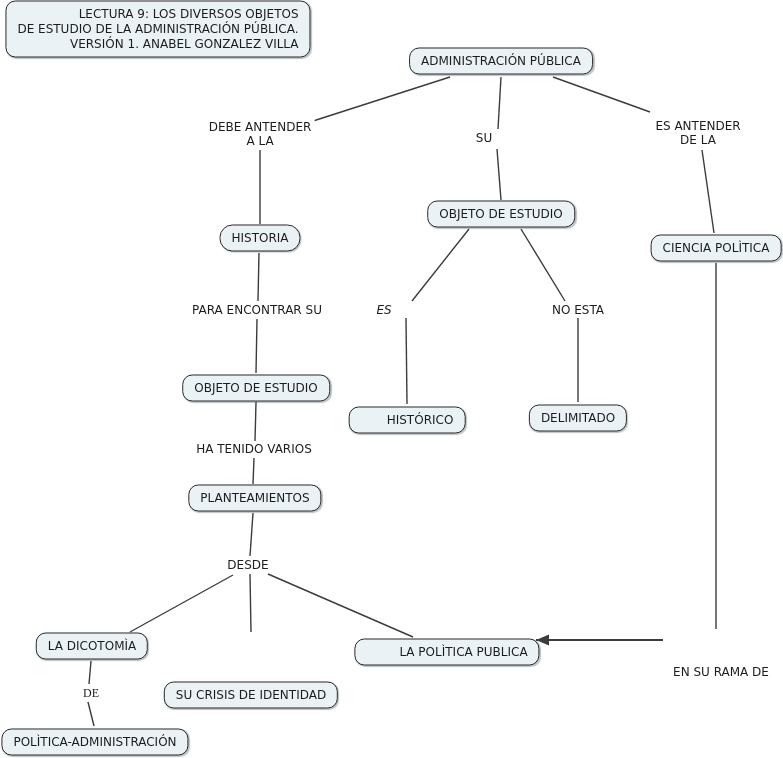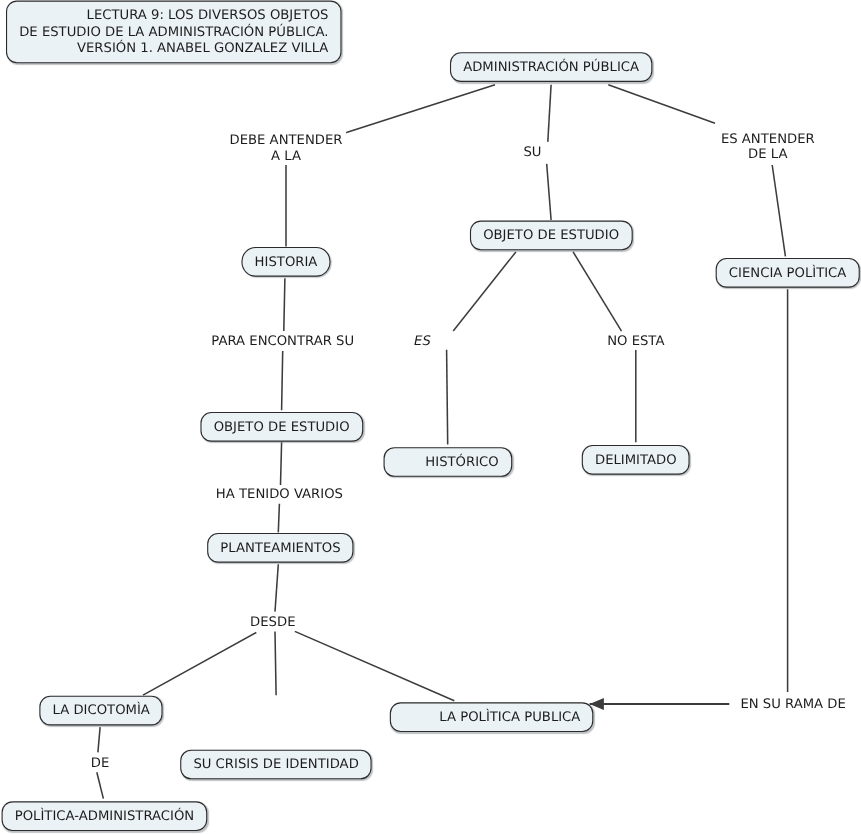--- a/index.html
+++ b/index.html
@@ -138,20 +138,20 @@
       </div>
       <div class="lbl" style="left: 578px; top: 310px;">
         <div>NO ESTA</div>
       </div>
       <div class="lbl" style="left: 254px; top: 449px;">
         <div>HA TENIDO VARIOS</div>
       </div>
       <div class="lbl" style="left: 248px; top: 565px;">
         <div>DESDE</div>
       </div>
-      <div class="lbl" style="left: 721px; top: 640px;">
+      <div class="lbl" style="left: 721px; top: 672px;">
         <div>EN SU RAMA DE</div>
       </div>
-      <div class="lbl" style="left: 91px; top: 693px;">
+      <div class="lbl" style="left: 91px; top: 693px; font-family: Liberation Serif, serif;">
         <div>DE</div>
       </div>
     </div>
 </div>
 
 </body></html>

